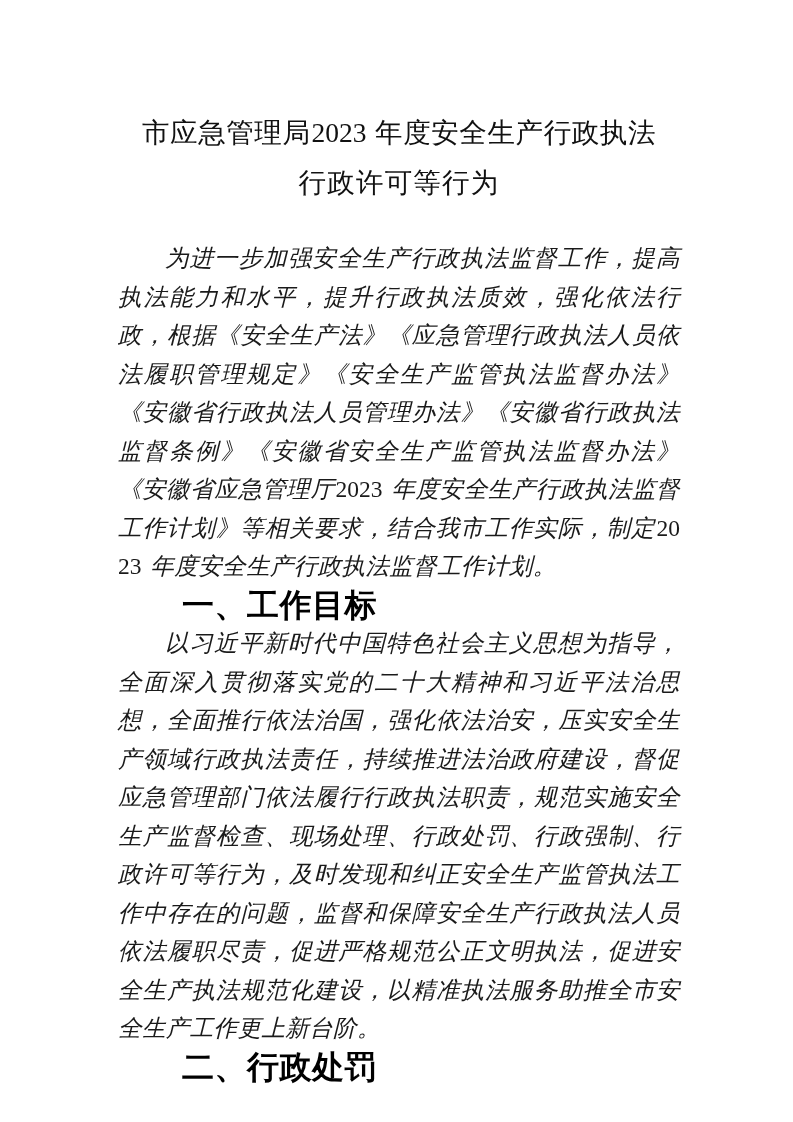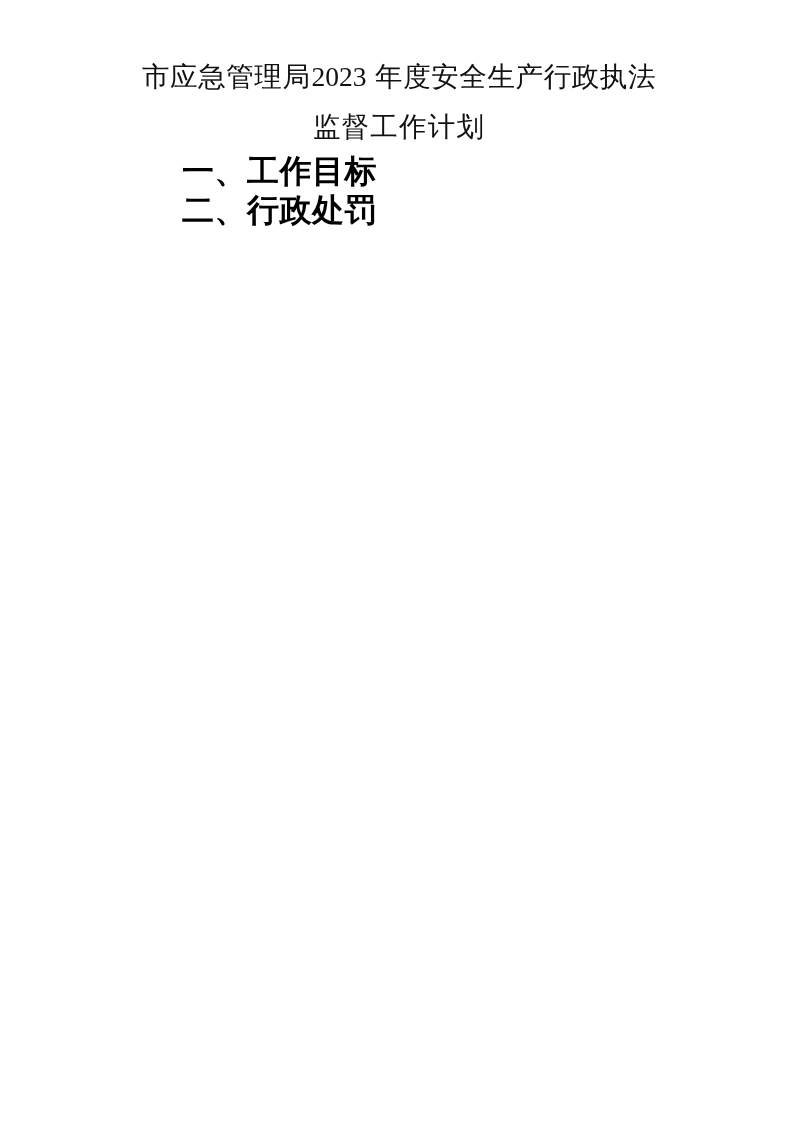--- a/index.html
+++ b/index.html
@@ -28,21 +28,21 @@
   .content {
     position: absolute;
     left: 118px;
     top: 0;
     width: 562px;
   }
 
   
   .doc-title {
     margin: 0;
-    padding-top: 52px;
+    padding-top: 108px;
     font-family: "Liberation Serif", "DejaVu Serif", serif;
     font-size: 27.5px;
     line-height: 50px;
     font-weight: 400;
     text-align: center;
     letter-spacing: 0.6px;
     color: #111111;
   }
   .doc-title .t-line {
     display: block;
@@ -96,23 +96,25 @@
   }
 </style>
 </head>
 <body>
 
 <div class="page">
   <div class="content">
 
     <h1 class="doc-title">
       <span class="t-line line1">市应急管理局<span class="num">2023</span> 年度安全生产行政执法</span>
-      <span class="t-line line2">监督工作计划</span>
+      <span class="t-line line2">行政许可等行为</span>
     </h1>
 
+    <p class="body-p first-para">为进一步加强安全生产行政执法监督工作，提高执法能力和水平，提升行政执法质效，强化依法行政，根据《安全生产法》《应急管理行政执法人员依法履职管理规定》《安全生产监管执法监督办法》《安徽省行政执法人员管理办法》《安徽省行政执法监督条例》《安徽省安全生产监管执法监督办法》《安徽省应急管理厅<span class="num">2023</span> 年度安全生产行政执法监督工作计划》等相关要求，结合我市工作实际，制定<span class="num">2023</span> 年度安全生产行政执法监督工作计划。</p>
 
     <h2 class="sec-h">一、工作目标</h2>
 
+    <p class="body-p">以习近平新时代中国特色社会主义思想为指导，全面深入贯彻落实党的二十大精神和习近平法治思想，全面推行依法治国，强化依法治安，压实安全生产领域行政执法责任，持续推进法治政府建设，督促应急管理部门依法履行行政执法职责，规范实施安全生产监督检查、现场处理、行政处罚、行政强制、行政许可等行为，及时发现和纠正安全生产监管执法工作中存在的问题，监督和保障安全生产行政执法人员依法履职尽责，促进严格规范公正文明执法，促进安全生产执法规范化建设，以精准执法服务助推全市安全生产工作更上新台阶。</p>
 
     <h2 class="sec-h">二、行政处罚</h2>
 
   </div>
 </div>
 
 </body></html>

